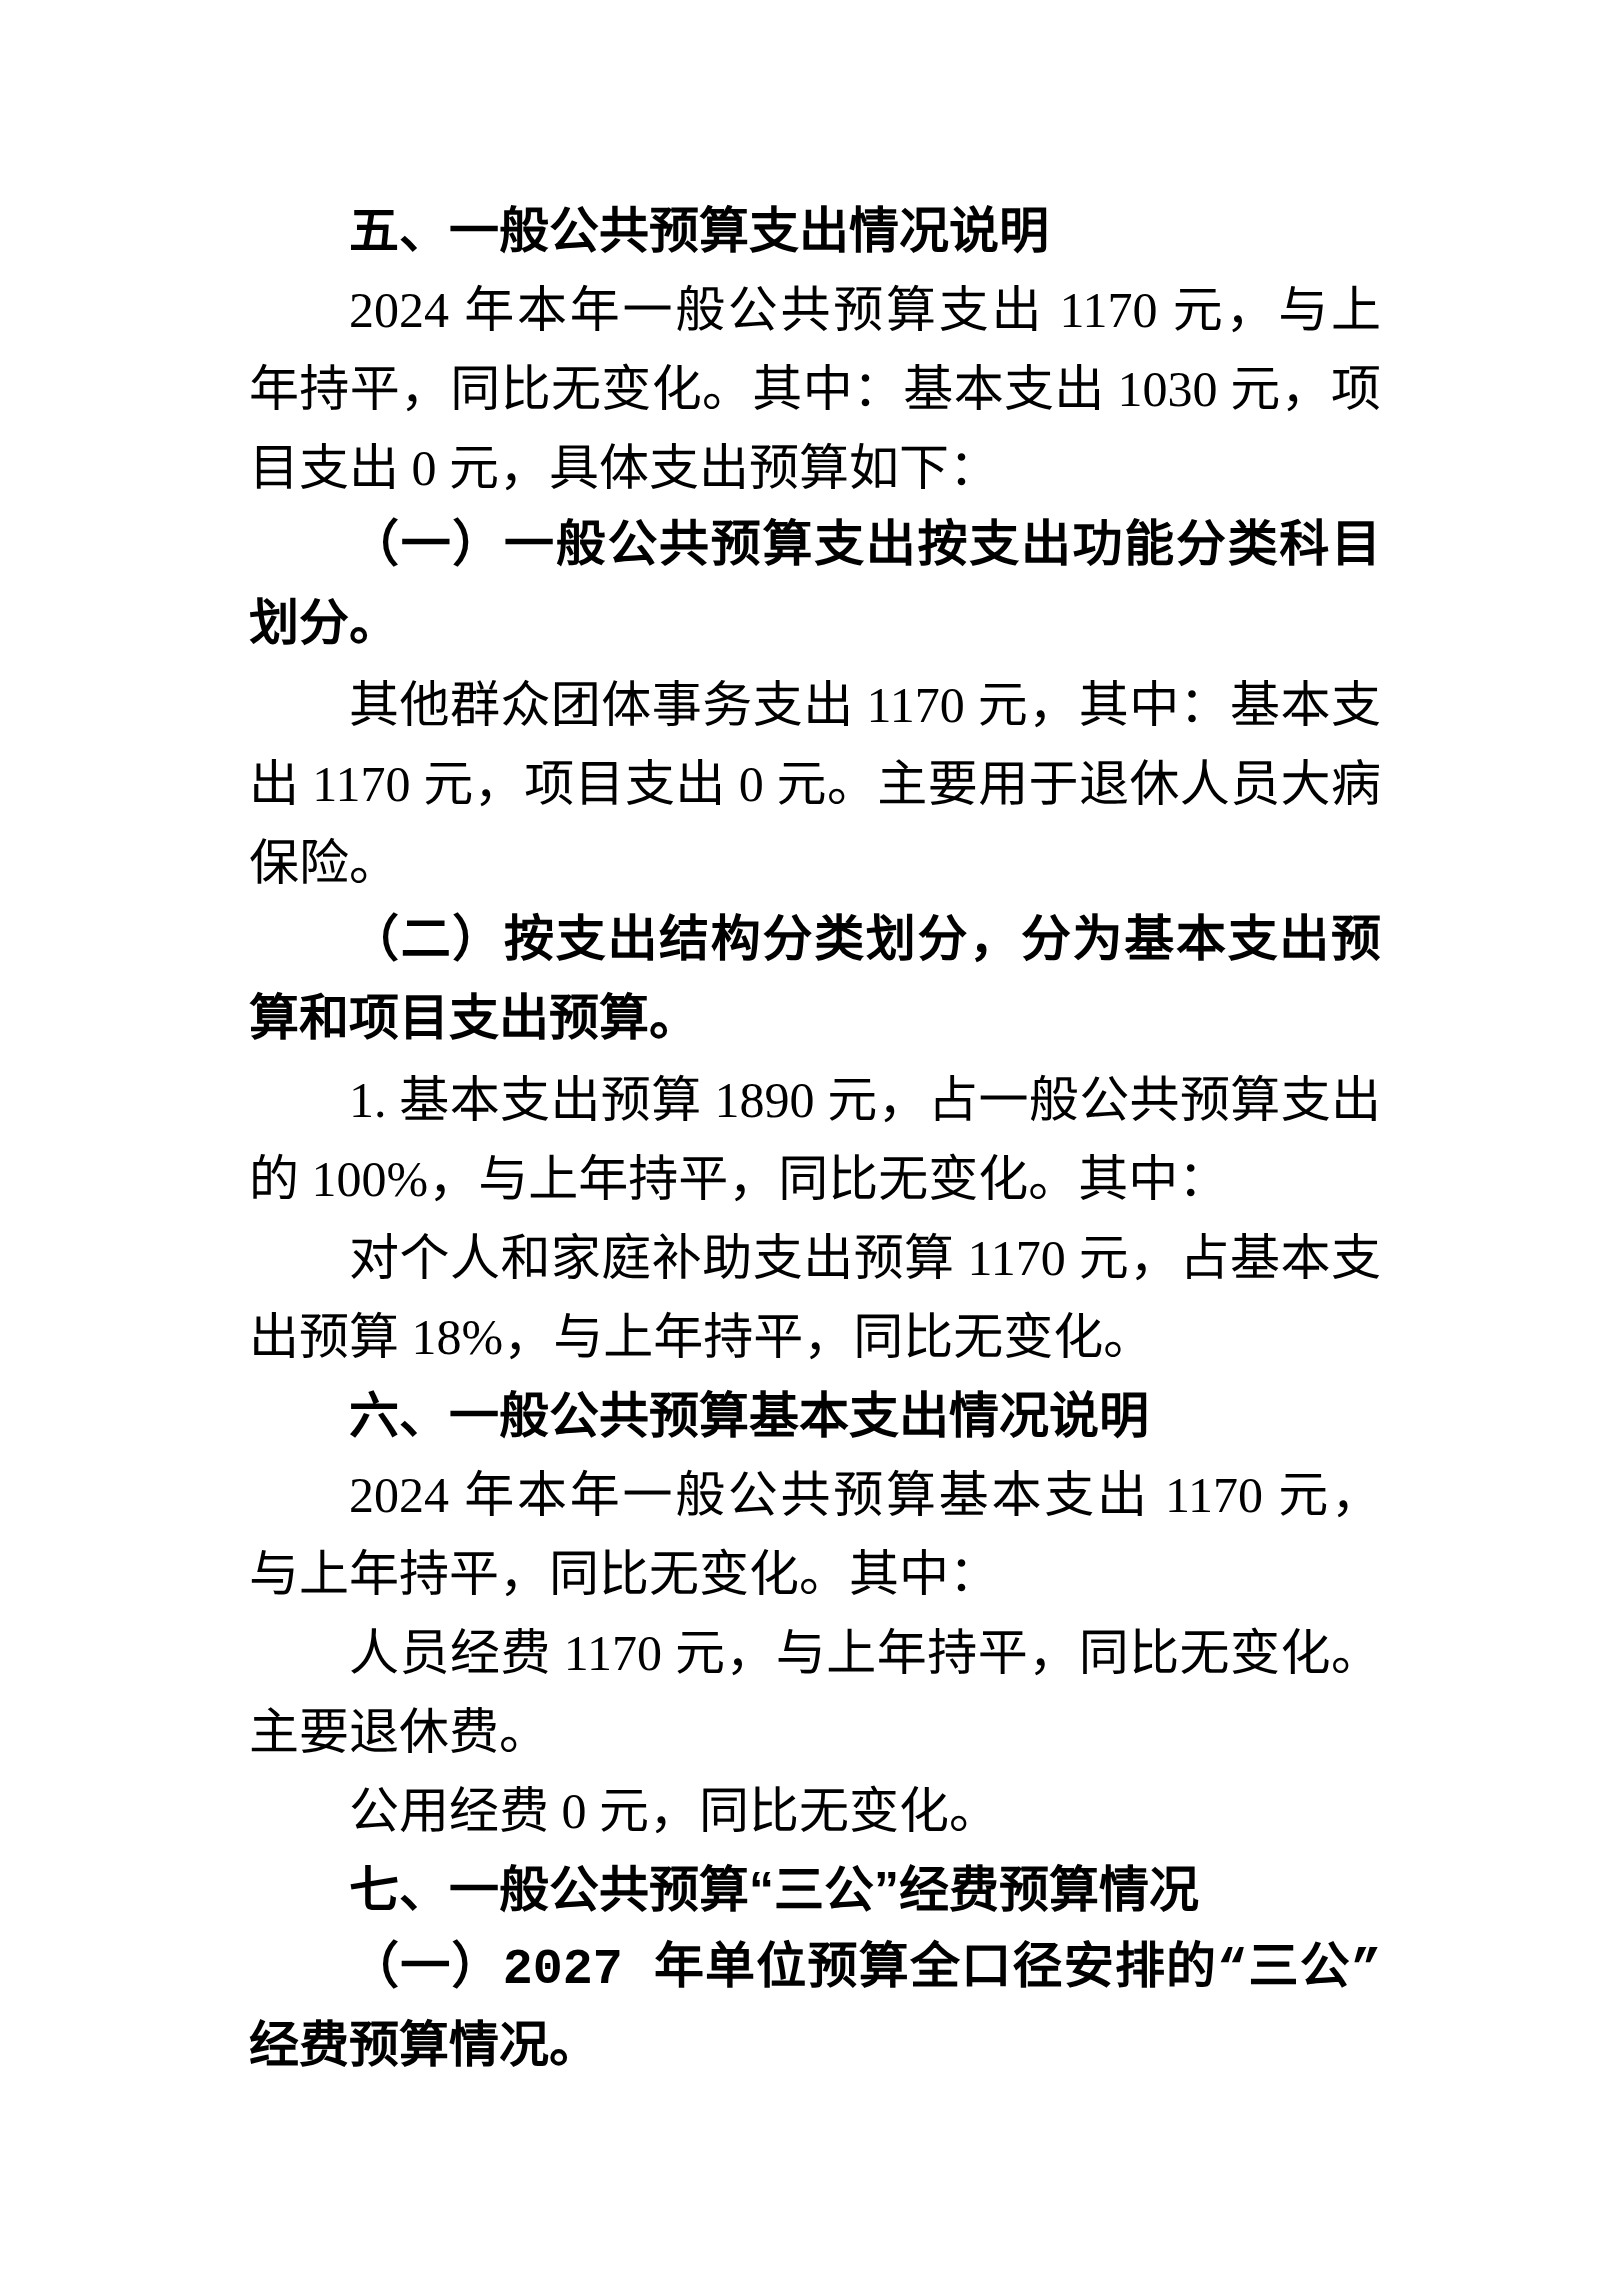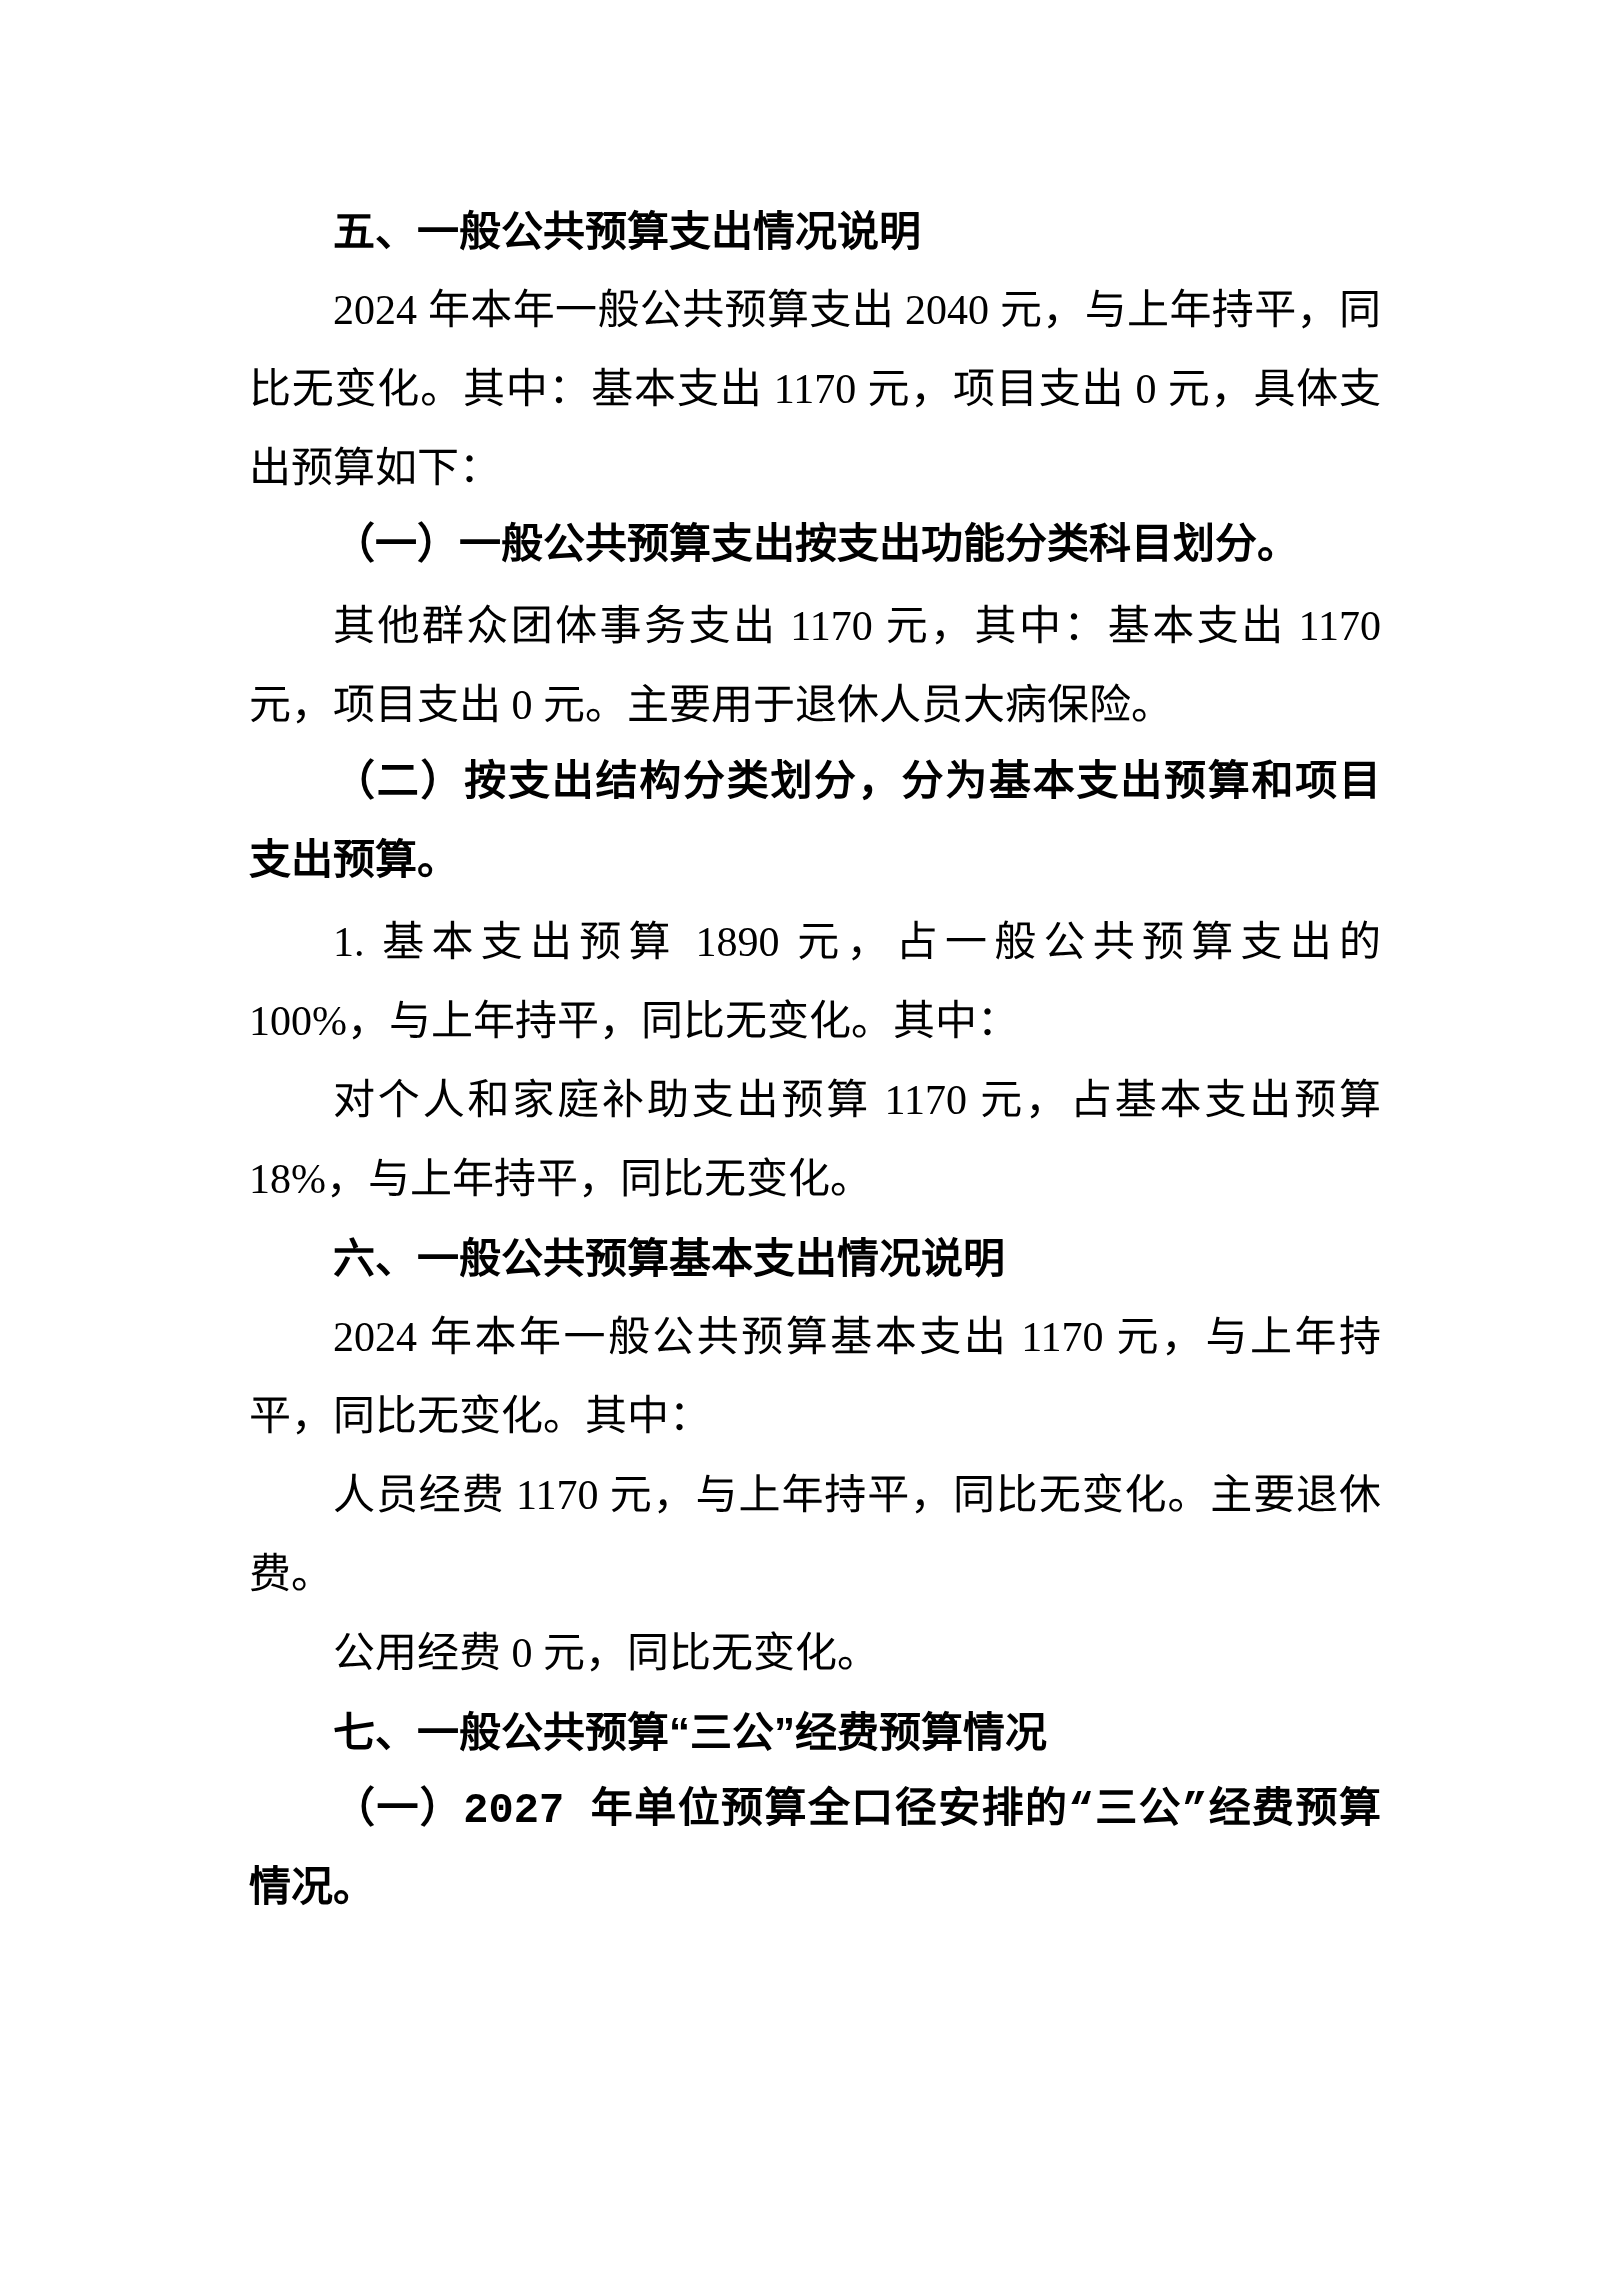--- a/index.html
+++ b/index.html
@@ -17,21 +17,21 @@
   .content {
     position: absolute;
     top: 192px;
     left: 249px;
     width: 1132px;
     color: #000000;
   }
   .content p {
     margin: 0;
     padding: 0;
-    font-size: 42px;
+    font-size: 50px;
     line-height: 79px;
     text-indent: 2em;
     text-align: justify;
     color: #000000;
     font-family: "Liberation Serif", "DejaVu Serif", serif;
     font-weight: normal;
   }
   
   .content p.heading {
     font-family: "Liberation Sans", "DejaVu Sans", sans-serif;
@@ -43,21 +43,21 @@
     font-family: Liberation Mono, monospace;
     font-weight: 700;
   }
 </style>
 </head>
 <body>
 
 <div class="page">
   <div class="content" id="doc-content">
       <p class="heading">五、一般公共预算支出情况说明</p>
-      <p class="body">2024 年本年一般公共预算支出 2040 元，与上年持平，同比无变化。其中：基本支出 1170 元，项目支出 0 元，具体支出预算如下：</p>
+      <p class="body">2024 年本年一般公共预算支出 1170 元，与上年持平，同比无变化。其中：基本支出 1030 元，项目支出 0 元，具体支出预算如下：</p>
       <p class="subheading">（一）一般公共预算支出按支出功能分类科目划分。</p>
       <p class="body">其他群众团体事务支出 1170 元，其中：基本支出 1170 元，项目支出 0 元。主要用于退休人员大病保险。</p>
       <p class="subheading">（二）按支出结构分类划分，分为基本支出预算和项目支出预算。</p>
       <p class="body">1. 基本支出预算 1890 元，占一般公共预算支出的 100%，与上年持平，同比无变化。其中：</p>
       <p class="body">对个人和家庭补助支出预算 1170 元，占基本支出预算 18%，与上年持平，同比无变化。</p>
       <p class="heading">六、一般公共预算基本支出情况说明</p>
       <p class="body">2024 年本年一般公共预算基本支出 1170 元，与上年持平，同比无变化。其中：</p>
       <p class="body">人员经费 1170 元，与上年持平，同比无变化。主要退休费。</p>
       <p class="body">公用经费 0 元，同比无变化。</p>
       <p class="heading">七、一般公共预算“三公”经费预算情况</p>

